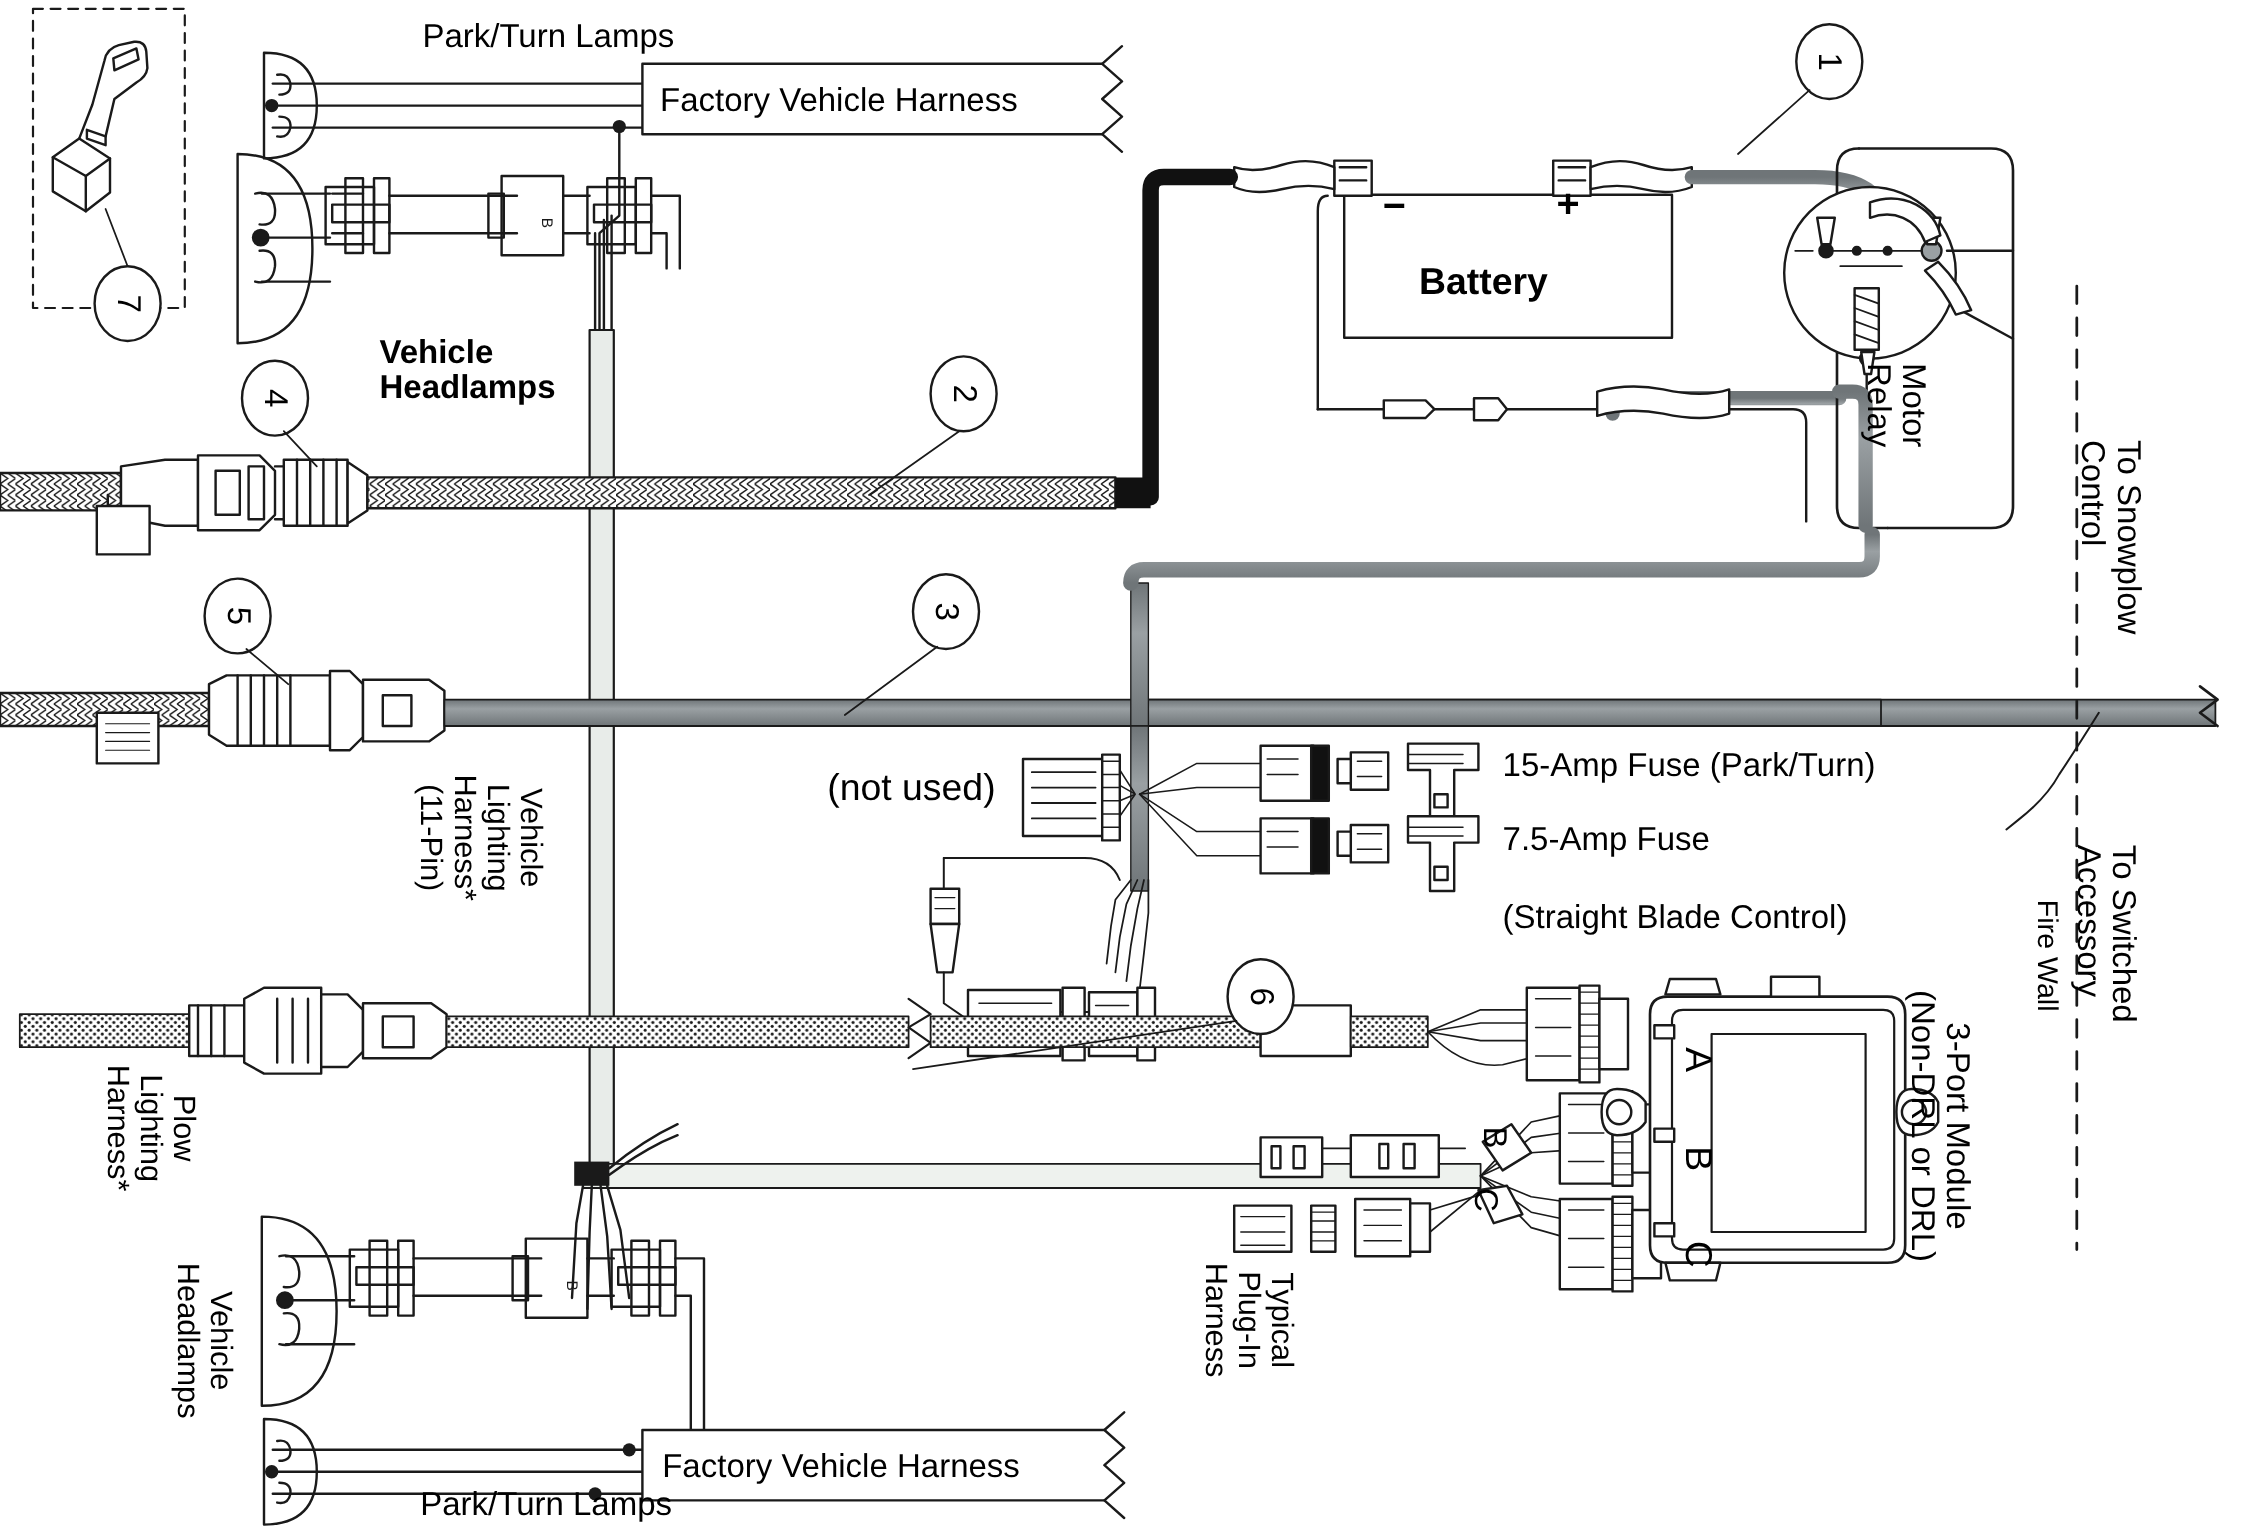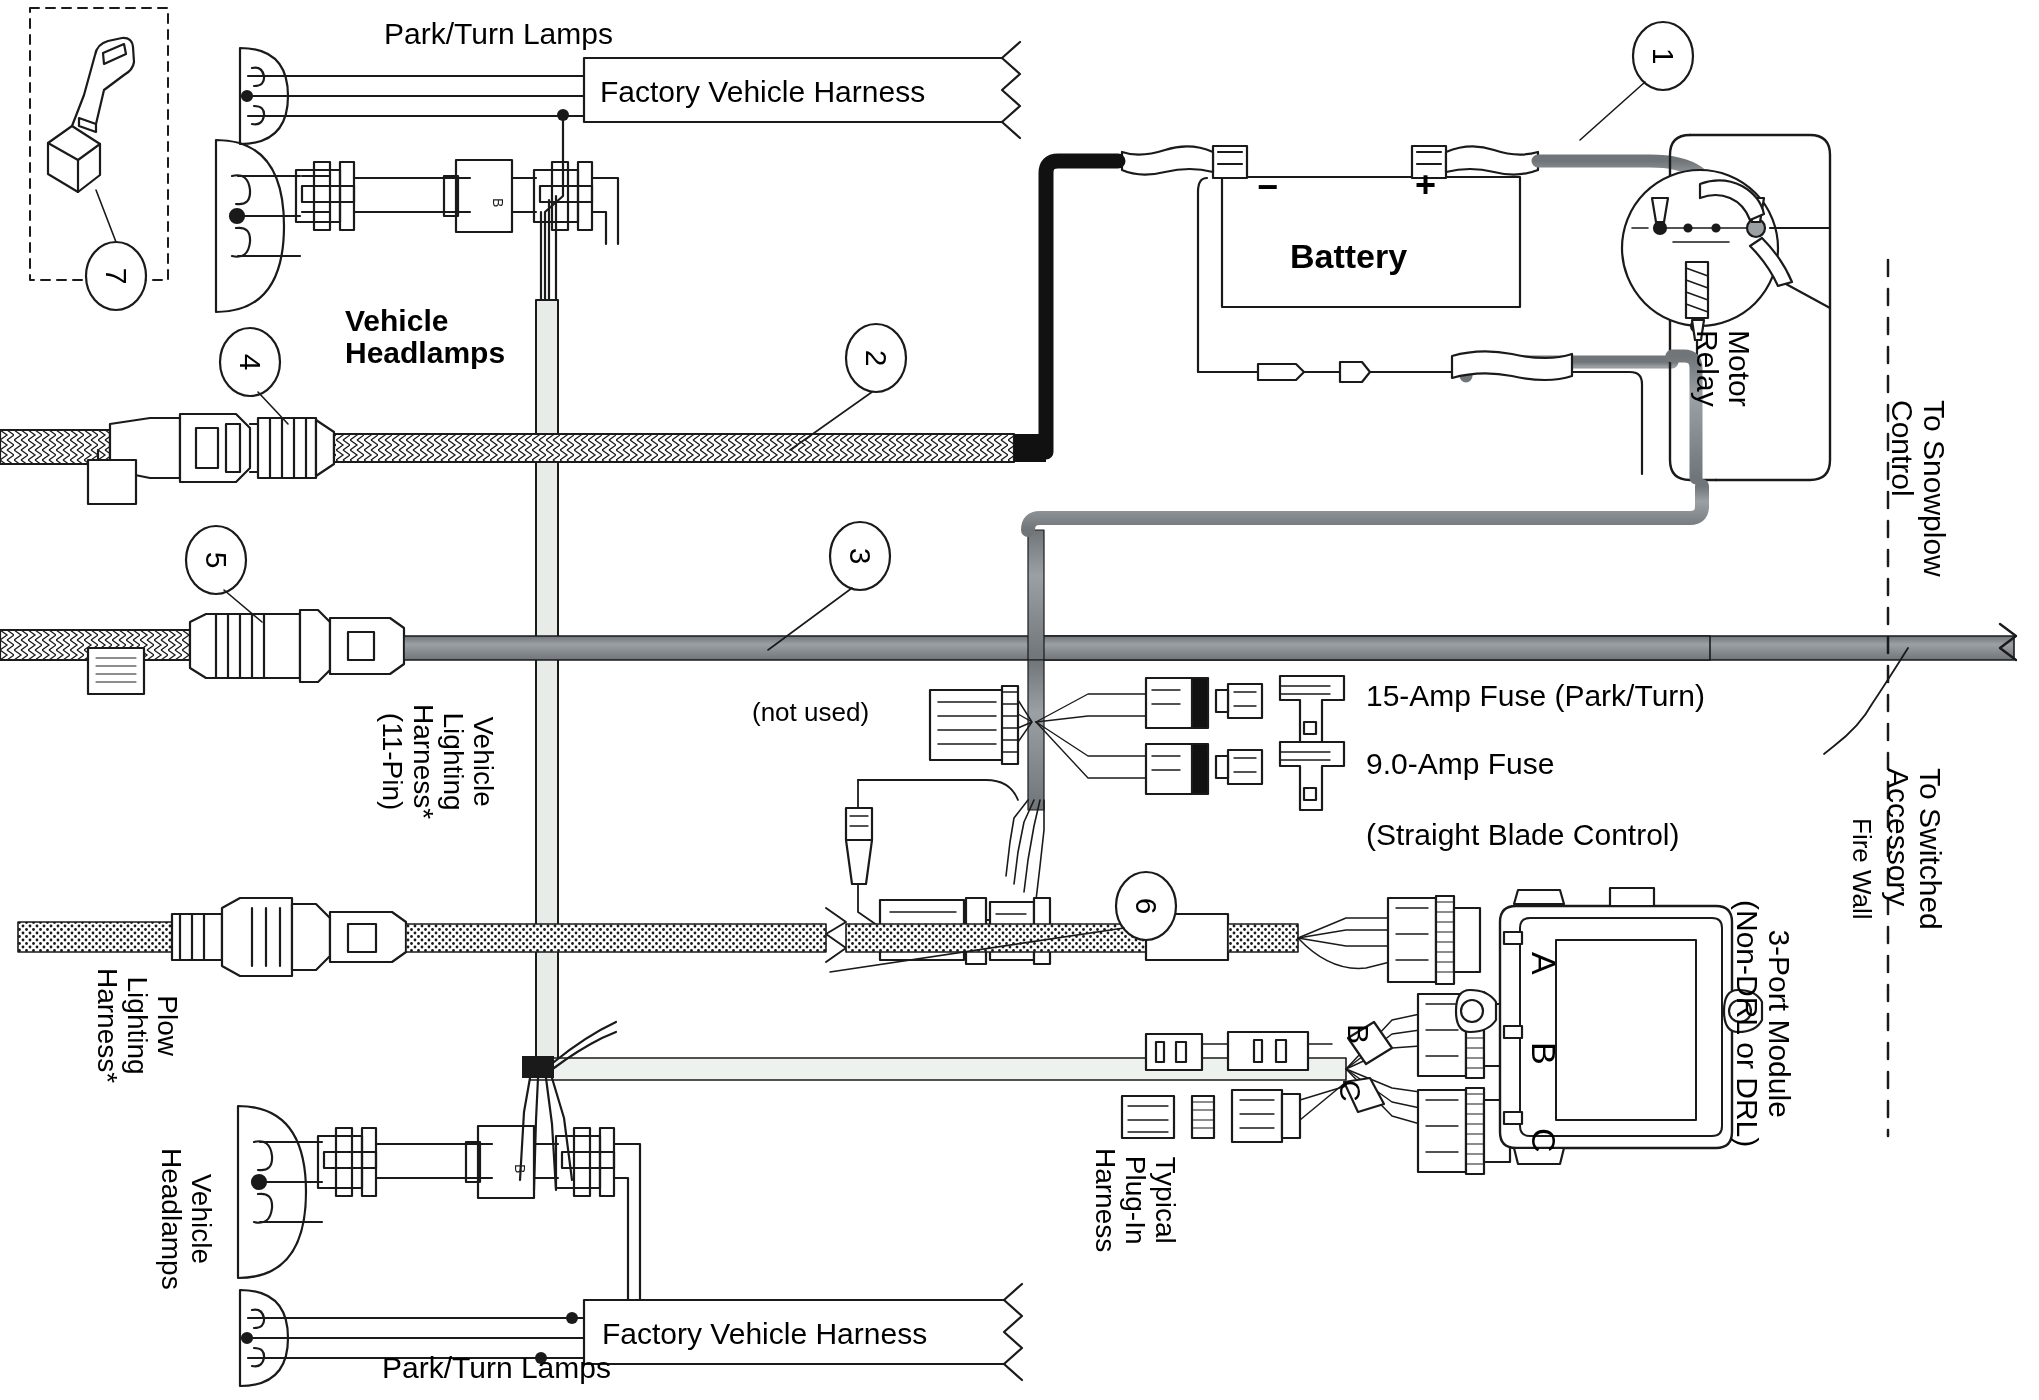--- a/index.html
+++ b/index.html
@@ -428,24 +428,24 @@
 Relay</div>
 
 <div class="lbl rot90" style="left:1950px;top:400px;font-size:30px;">To Snowplow
 Control</div>
 
 <div class="lbl rot90" style="left:1946px;top:768px;font-size:30px;">To Switched
 Accessory</div>
 
 <div class="lbl rot90" style="left:1876px;top:818px;font-size:26px;">Fire Wall</div>
 
-<div class="lbl" style="left:752px;top:698px;font-size:26px;">(not used)</div>
+<div class="lbl" style="left:752px;top:698px;font-size:34px;">(not used)</div>
 
 <div class="lbl" style="left:1366px;top:680px;font-size:30px;">15-Amp Fuse (Park/Turn)</div>
-<div class="lbl" style="left:1366px;top:748px;font-size:30px;">9.0-Amp Fuse</div>
+<div class="lbl" style="left:1366px;top:748px;font-size:30px;">7.5-Amp Fuse</div>
 <div class="lbl" style="left:1366px;top:786px;font-size:30px;margin-top:33px;">(Straight Blade Control)</div>
 
 <div class="lbl rot90 ctr" style="left:498px;top:704px;font-size:28px;">Vehicle
 Lighting
 Harness*
 (11-Pin)</div>
 
 <div class="lbl rot90 ctr" style="left:182px;top:968px;font-size:28px;">Plow
 Lighting
 Harness*</div>

